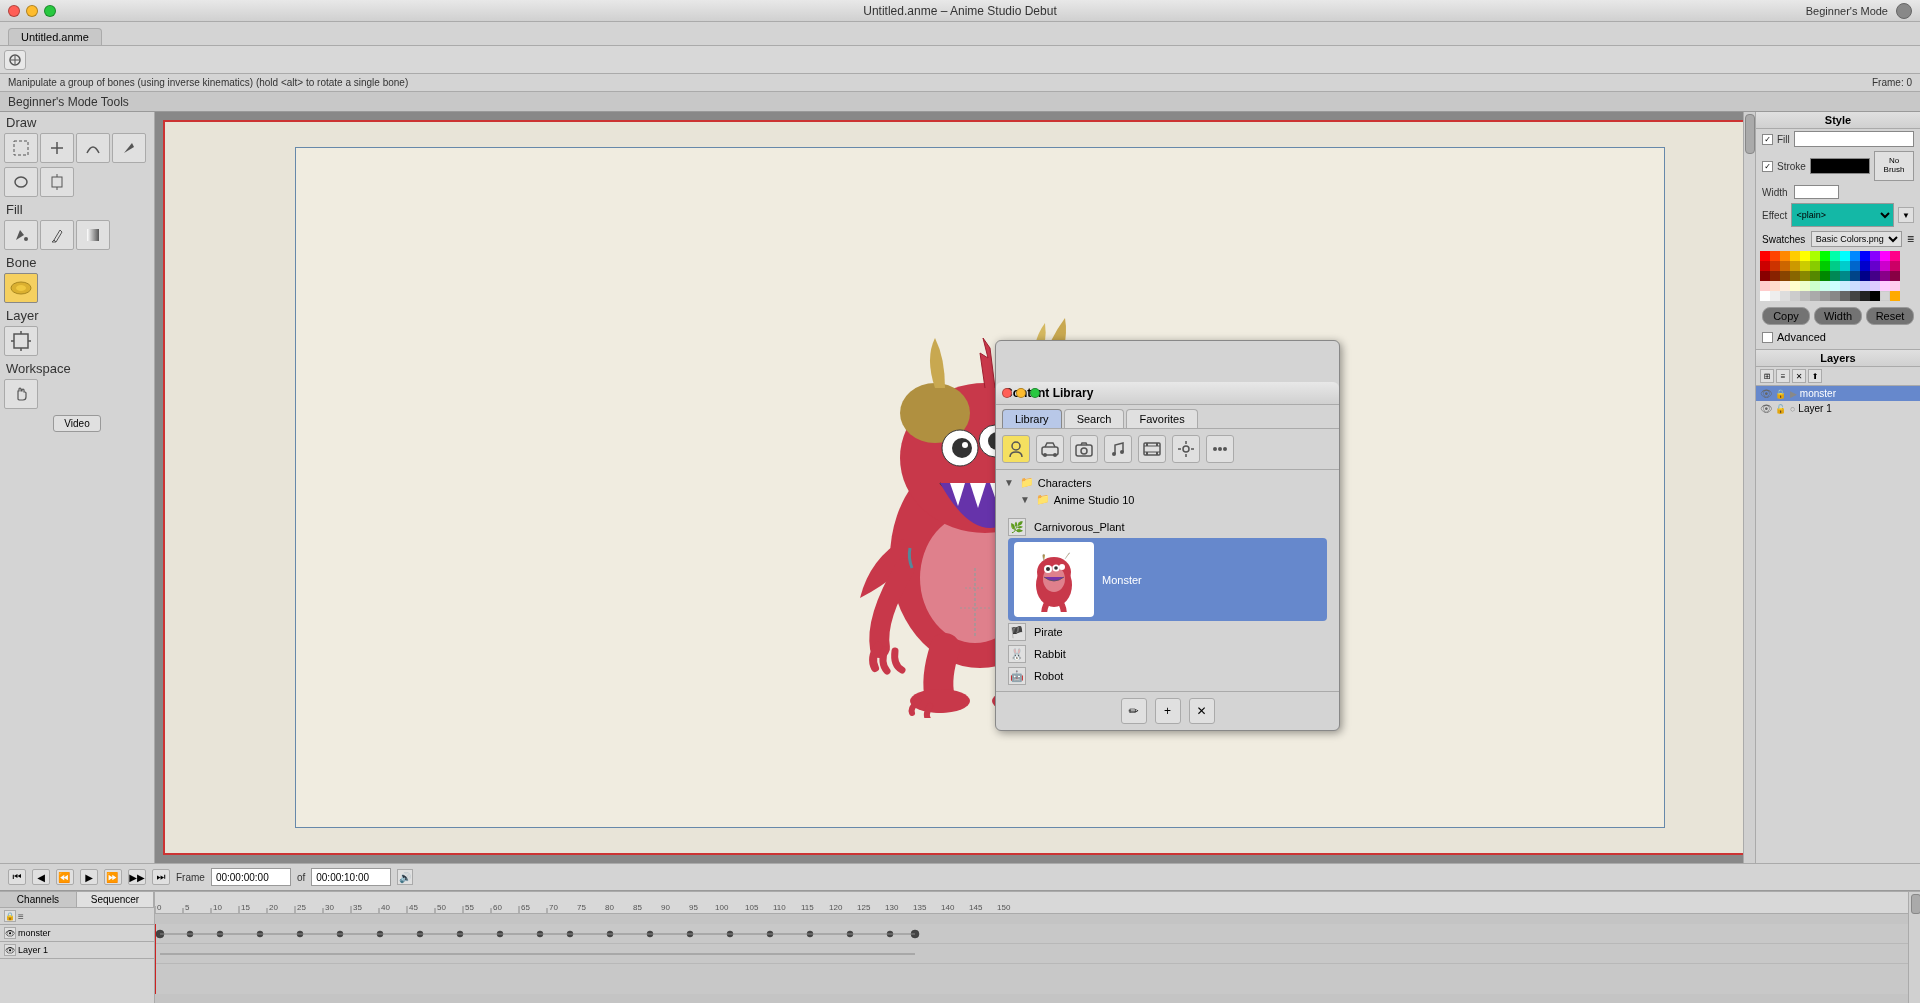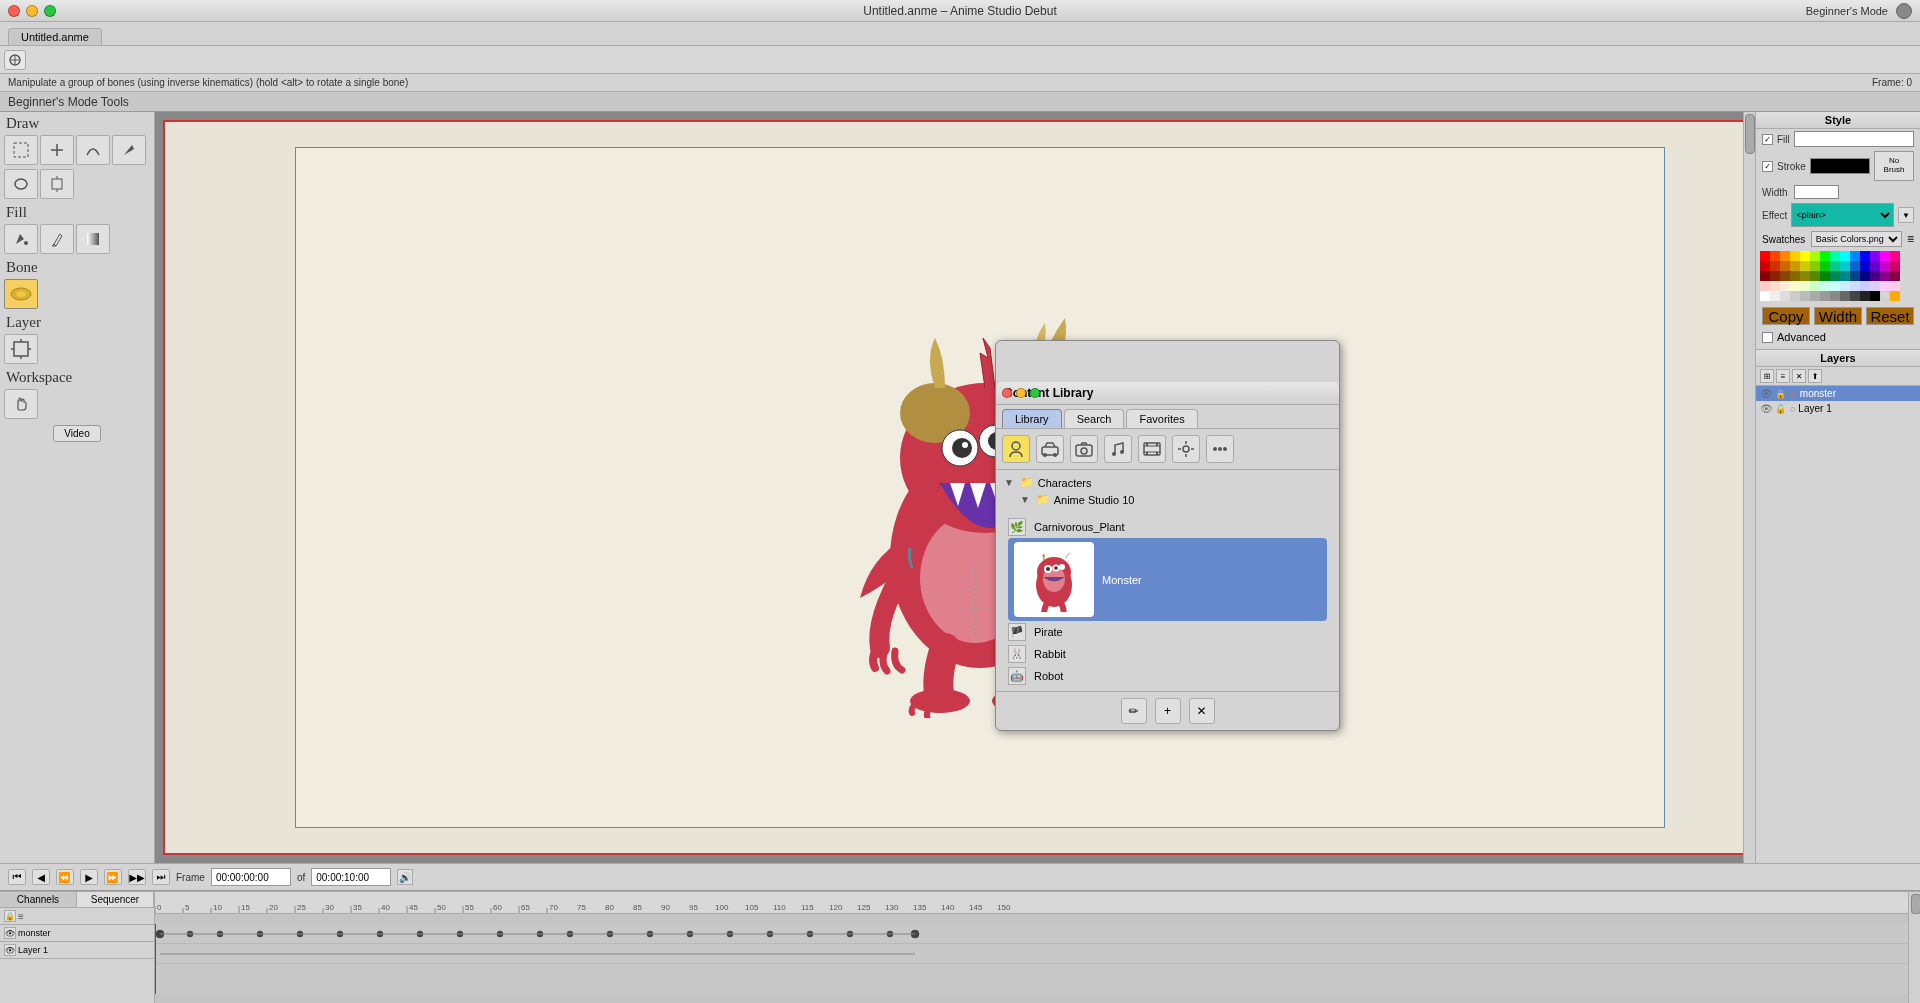--- a/index.html
+++ b/index.html
@@ -28,21 +28,21 @@
     #status-bar { background: #d4d4d4; height: 18px; display: flex; align-items: center; padding: 0 8px; font-size: 10px; color: #333; border-bottom: 1px solid #aaa; }
 
     
     #mode-bar { background: #c8c8c8; height: 20px; display: flex; align-items: center; padding: 0 8px; font-size: 12px; color: #333; border-bottom: 1px solid #999; }
 
     
     #main-layout { display: flex; height: calc(1003px - 22px - 24px - 28px - 18px - 20px - 140px); }
 
     
     #tools-panel { width: 155px; background: #d4d4d4; border-right: 1px solid #aaa; display: flex; flex-direction: column; overflow: hidden; }
-    .tool-section-label { font-size: 15px; color: #333; padding: 3px 6px 1px; font-weight: 500; font-family: Liberation Serif, serif; }
+    .tool-section-label { font-size: 13px; color: #333; padding: 3px 6px 1px; font-weight: 500; }
     .tool-row { display: flex; padding: 2px 4px; gap: 2px; }
     .tool-btn { width: 34px; height: 30px; background: #e0e0e0; border: 1px solid #aaa; border-radius: 2px; display: flex; align-items: center; justify-content: center; cursor: pointer; font-size: 14px; }
     .tool-btn.active { background: #f5d060; border-color: #888; }
     .tool-description { font-size: 9px; color: #333; padding: 4px 6px; line-height: 1.3; flex: 1; }
     .video-btn { margin: 4px auto; display: block; background: #e0e0e0; border: 1px solid #999; border-radius: 3px; padding: 2px 10px; font-size: 10px; cursor: pointer; }
 
     
     #canvas-area { flex: 1; background: #888; position: relative; overflow: hidden; }
     #canvas-frame { position: absolute; top: 8px; left: 8px; right: 8px; bottom: 8px; background: #e8e4d8; border: 2px solid #cc3333; }
     #canvas-inner { position: absolute; top: 25px; left: 130px; right: 80px; bottom: 25px; background: #f0ece0; border: 1px solid #6688aa; }
@@ -61,21 +61,21 @@
     .style-black { background: black; }
     .no-brush-btn { width: 40px; height: 30px; background: #e0e0e0; border: 1px solid #999; font-size: 8px; text-align: center; cursor: pointer; display: flex; align-items: center; justify-content: center; }
     .style-input { width: 40px; height: 14px; border: 1px solid #888; background: white; font-size: 9px; padding: 0 2px; }
     .effect-select { flex: 1; height: 24px; font-size: 9px; background: #14b8a6; border: 1px solid #999; }
     .swatches-header { display: flex; align-items: center; justify-content: space-between; padding: 2px 6px; font-size: 10px; }
     .swatches-select { font-size: 9px; height: 16px; border: 1px solid #999; background: #e0e0e0; }
     #swatches-grid { padding: 2px 4px; }
     .swatch-row { display: flex; }
     .swatch-cell { width: 10px; height: 10px; border: none; cursor: pointer; }
     .style-buttons { display: flex; gap: 4px; padding: 4px 6px; }
-    .style-action-btn { flex: 1; height: 18px; background: #a16207; border: 1px solid #999; font-size: 15px; cursor: pointer; border-radius: 0; }
+    .style-action-btn { flex: 1; height: 18px; background: #737373; border: 1px solid #999; font-size: 11px; cursor: pointer; border-radius: 8px; }
     .adv-row { display: flex; align-items: center; gap: 4px; padding: 2px 6px; }
     .adv-checkbox { width: 11px; height: 11px; border: 1px solid #888; background: white; }
 
     
     #layers-panel { background: #d4d4d4; border-top: 1px solid #aaa; }
     .layers-title { background: linear-gradient(to bottom, #e0e0e0, #d0d0d0); padding: 2px 8px; font-size: 11px; font-weight: 600; border-bottom: 1px solid #aaa; text-align: center; }
     .layer-row { display: flex; align-items: center; padding: 2px 4px; gap: 3px; font-size: 10px; }
     .layer-row.selected { background: #6688cc; color: white; }
     .layer-eye { font-size: 10px; color: #666; cursor: pointer; }
     .layer-name { font-size: 10px; cursor: pointer; flex: 1; }

